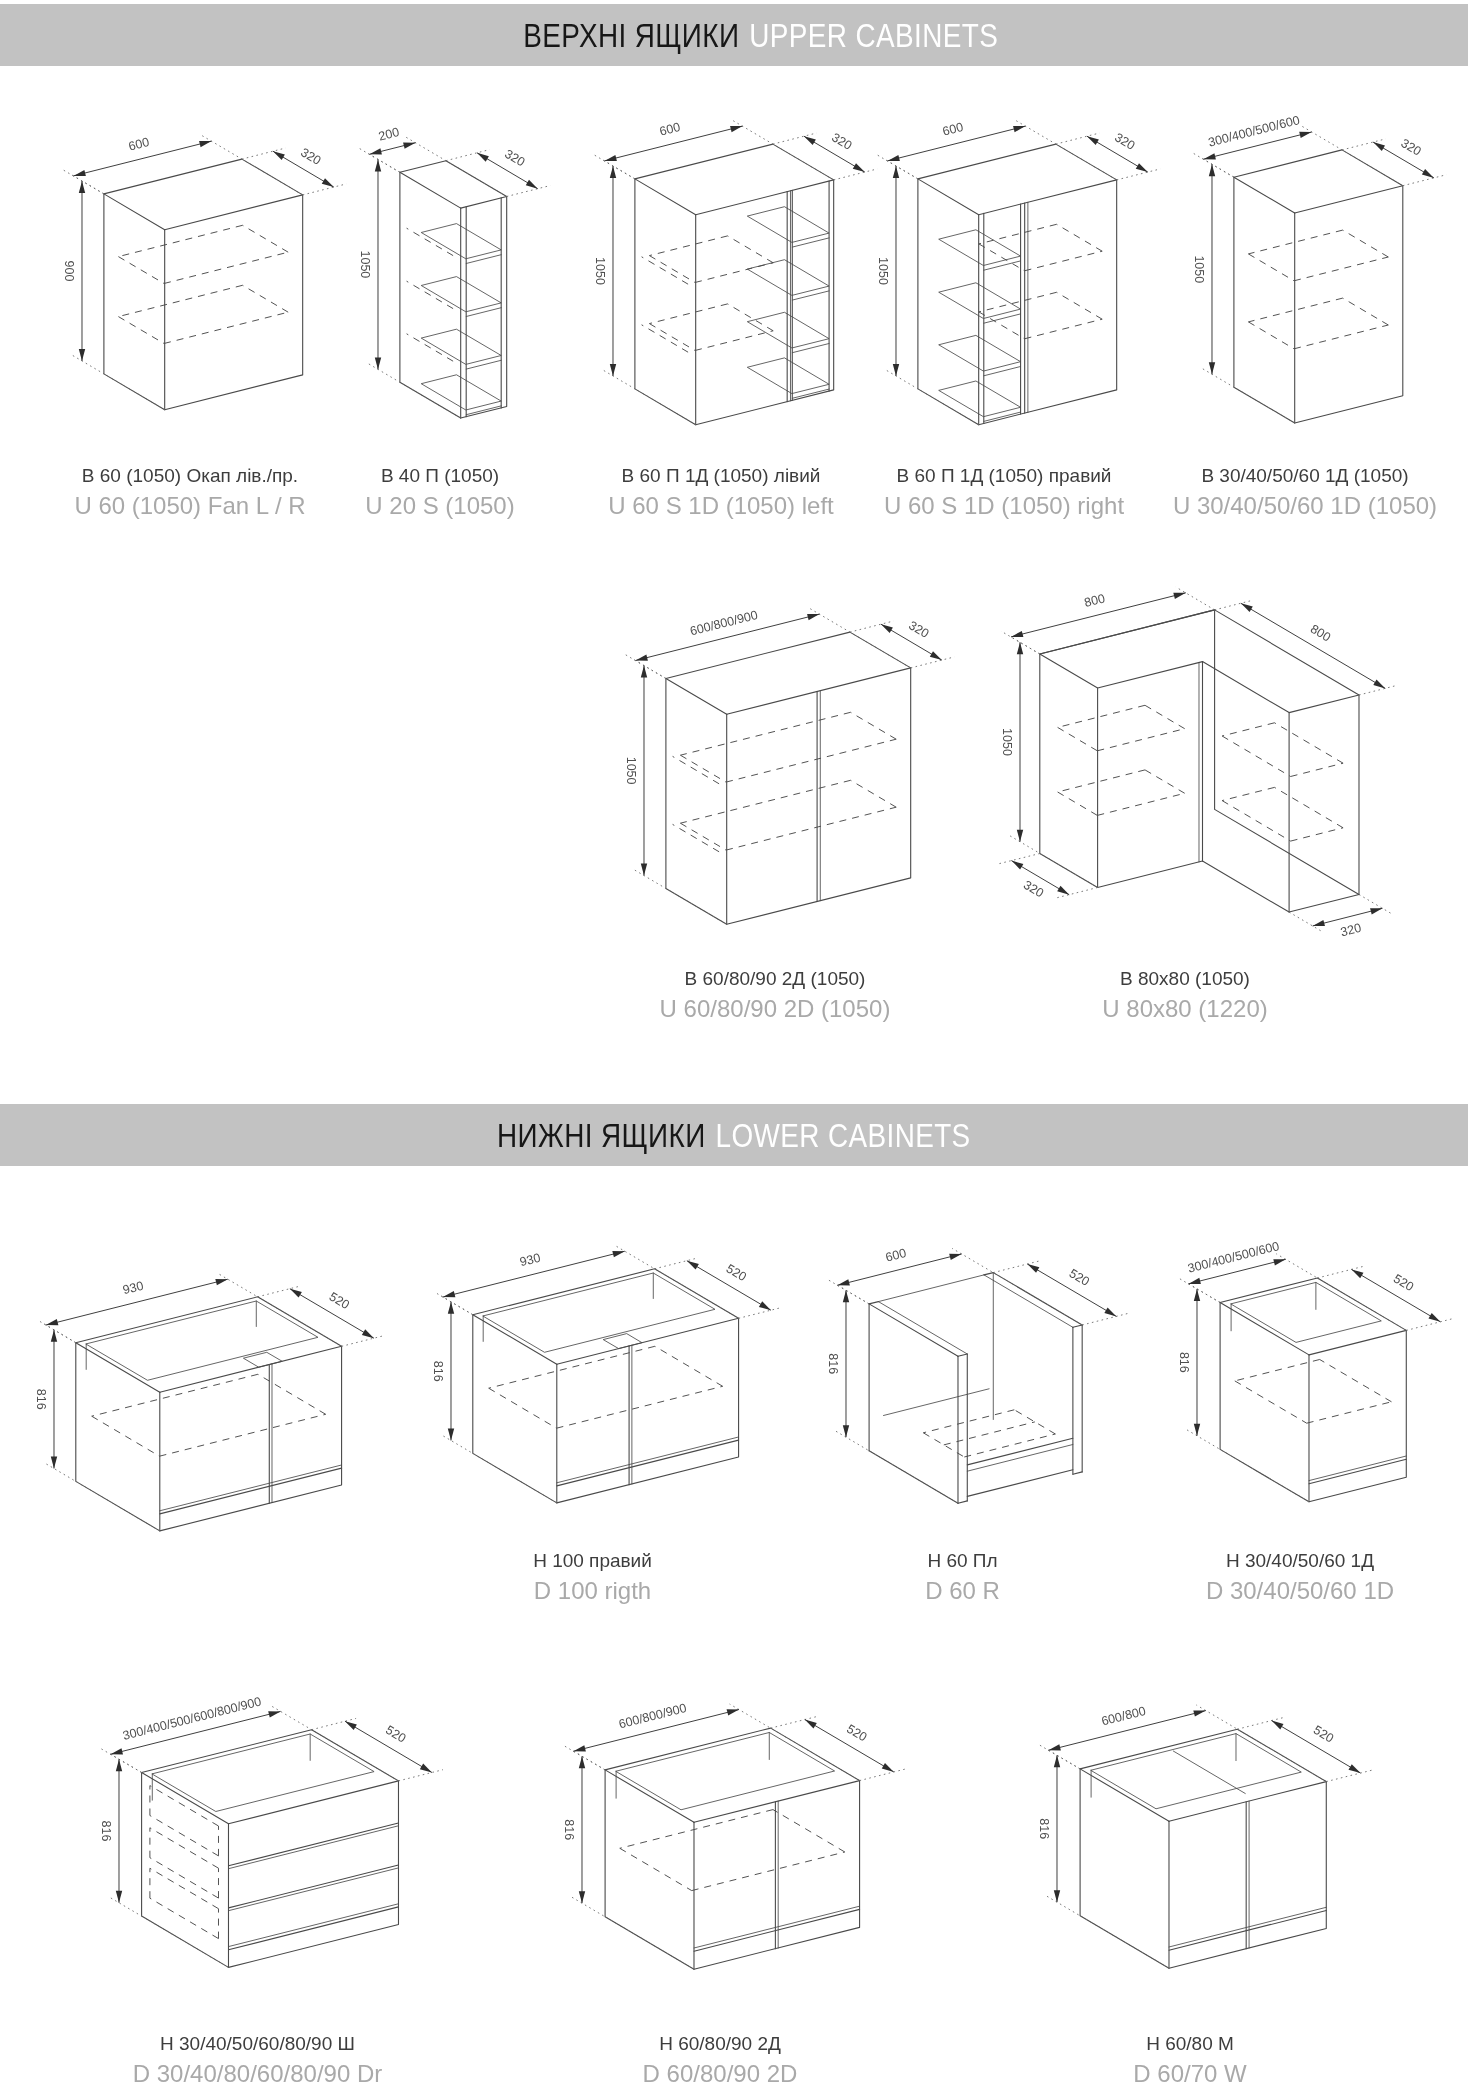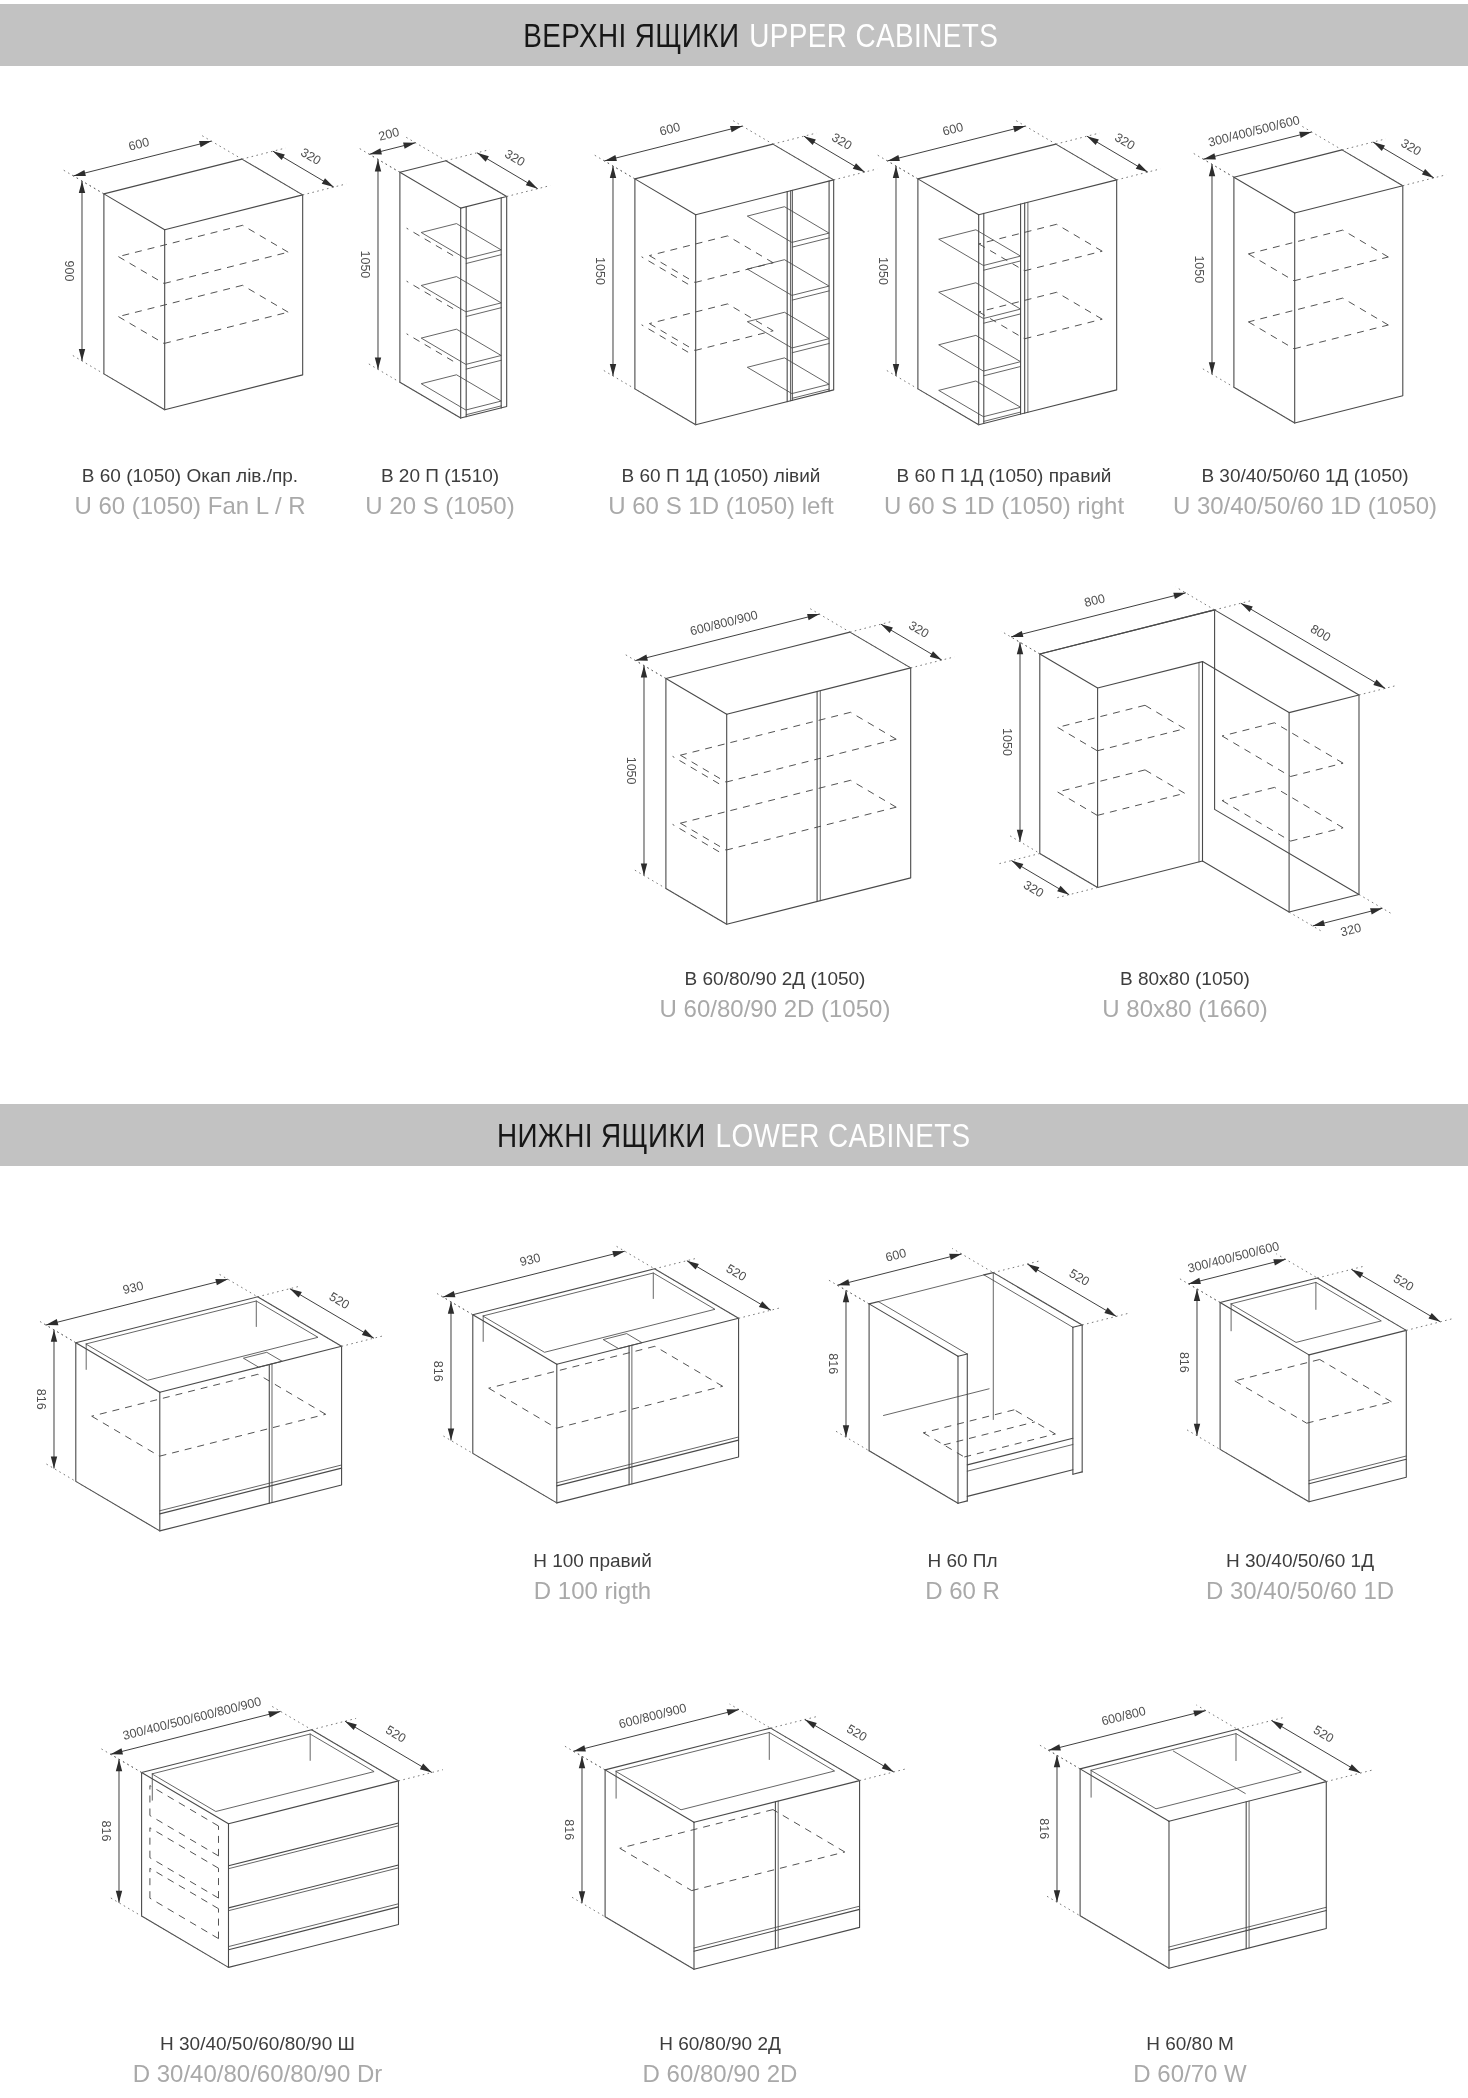--- a/index.html
+++ b/index.html
@@ -134,21 +134,21 @@
           <text class="dimtxt" x="53.8" y="-259.4" text-anchor="middle" dominant-baseline="middle" transform="rotate(30.5 53.8 -259.4)">320</text>
           <line class="dot" x1="0.0" y1="0.0" x2="-94.0" y2="-55.4"></line>
           <line class="dot" x1="-60.8" y1="-245.8" x2="-94.0" y2="-265.4"></line>
           <line class="dim" x1="-82.7" y1="-48.7" x2="-82.7" y2="-258.7"></line>
           <polygon class="arr" points="-82.7,-48.7 -85.9,-60.7 -79.5,-60.7"></polygon>
           <polygon class="arr" points="-82.7,-258.7 -79.5,-246.7 -85.9,-246.7"></polygon>
           <text class="dimtxt" x="-96.7" y="-153.7" text-anchor="middle" dominant-baseline="middle" transform="rotate(90.0 -96.7 -153.7)">1050</text>
         </svg>
       </div>
     <figcaption>
-      <div class="t-ua">В 20 П (1510)</div>
+      <div class="t-ua">В 40 П (1050)</div>
       <div class="t-en">U 20 S (1050)</div>
     </figcaption>
   </figure>
   <figure class="cab" id="cab2">
     <div class="art">
         <svg width="348.4" height="340.7" viewBox="-148.7 -322.7 348.4 340.7">
           <polygon class="ln" points="0.0,0.0 138.0,-34.8 138.0,-244.8 77.2,-280.6 -60.8,-245.8 -60.8,-35.8"></polygon>
           <line class="ln" x1="0.0" y1="0.0" x2="0.0" y2="-210.0"></line>
           <line class="ln" x1="0.0" y1="-210.0" x2="138.0" y2="-244.8"></line>
           <line class="ln" x1="0.0" y1="-210.0" x2="-60.8" y2="-245.8"></line>
@@ -388,21 +388,21 @@
           <line class="dot" x1="191.5" y1="24.6" x2="224.9" y2="44.3"></line>
           <line class="dot" x1="261.4" y1="7.0" x2="294.8" y2="26.7"></line>
           <line class="dim" x1="215.0" y1="38.5" x2="284.9" y2="20.8"></line>
           <polygon class="arr" points="215.0,38.5 225.8,32.4 227.4,38.6"></polygon>
           <polygon class="arr" points="284.9,20.8 274.1,26.9 272.5,20.7"></polygon>
           <text class="dimtxt" x="253.4" y="43.2" text-anchor="middle" dominant-baseline="middle" transform="rotate(-14.2 253.4 43.2)">320</text>
         </svg>
       </div>
     <figcaption>
       <div class="t-ua">В 80х80 (1050)</div>
-      <div class="t-en">U 80x80 (1660)</div>
+      <div class="t-en">U 80x80 (1220)</div>
     </figcaption>
   </figure>
   <figure class="cab" id="cab7">
     <div class="art">
         <svg width="414.6" height="292.9" viewBox="-171.8 -274.9 414.6 292.9">
           <polygon class="ln" points="0.0,0.0 181.8,-45.8 181.8,-184.6 97.8,-234.1 -84.0,-188.2 -84.0,-49.5"></polygon>
           <line class="ln" x1="0.0" y1="0.0" x2="0.0" y2="-138.7"></line>
           <line class="ln" x1="0.0" y1="-138.7" x2="181.8" y2="-184.6"></line>
           <line class="ln" x1="0.0" y1="-138.7" x2="-84.0" y2="-188.2"></line>
           <polygon class="ln th" points="-11.9,-150.7 158.2,-193.6 96.5,-229.9 -73.6,-187.0"></polygon>

